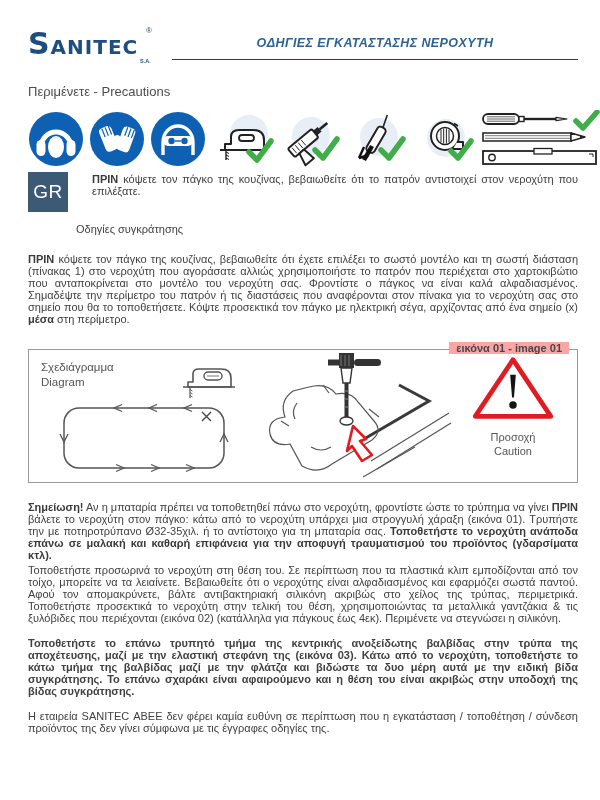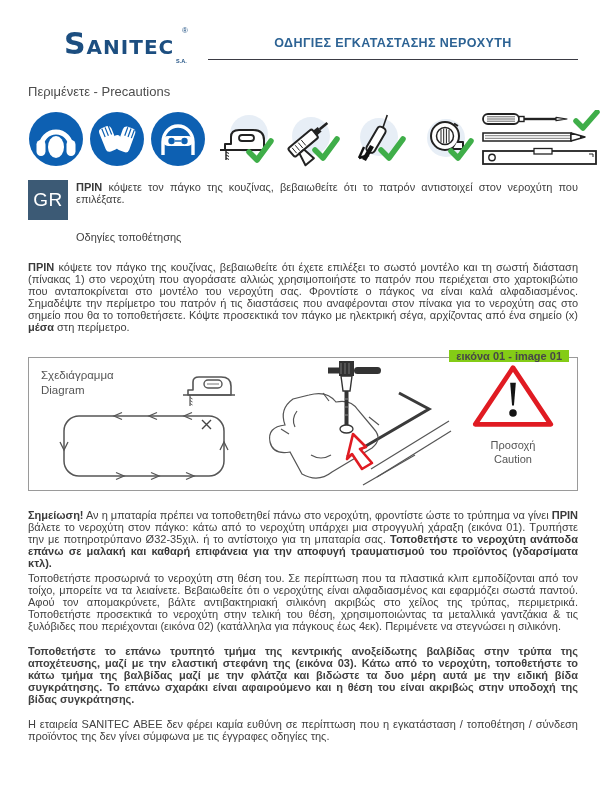--- a/index.html
+++ b/index.html
@@ -1,51 +1,51 @@
 <!DOCTYPE html>
 <html><head>
 <meta charset="utf-8">
 <style>
   * { box-sizing: border-box; }
   html,body { margin:0; padding:0; background:#ffffff; }
   body { width:600px; height:800px; font-family:"Liberation Sans", sans-serif; color:#414141; }
   .page { position:relative; width:600px; height:800px; padding:24px 22px 0 28px; overflow:hidden; }
 
   
-  .hdr { display:flex; align-items:flex-start;margin-left:36px; }
+  .hdr { display:flex; align-items:flex-start; }
   .logo { position:relative; width:132px; height:44px; flex:0 0 132px; }
   .logo-text { display:inline-block; font-family:"DejaVu Sans", sans-serif; font-weight:700;
                color:#1c4e80; font-size:20px; letter-spacing:1px; line-height:40px; }
   .logo-text::first-letter { font-size:30px; }
   .logo-reg { position:absolute; top:2px; left:118px; font-size:8px; color:#1c4e80; }
   .logo-sa  { position:absolute; top:34px; left:112px; font-size:5.5px; color:#1c4e80; font-weight:700; }
-  .title-wrap { flex:1; margin-left:12px; padding-top:12px; }
+  .title-wrap { flex:1; margin-left:12px; padding-top:12px;font-style:italic; }
   .doc-title { text-align:center; color:#2d6394; font-weight:700; font-size:12.5px; letter-spacing:0.4px; padding-bottom:9px; }
   .title-rule { border-top:1.5px solid #3b3b44; height:0; }
 
   
   .prec-heading { margin-top:16px; font-size:13px; color:#4d4d4d; }
   .icons-row { margin-top:8px; display:flex; align-items:center; gap:5px; height:64px; }
   .icons-row svg { display:block; }
 
   
-  .gr-row { margin-top:9px; display:flex; gap:8px; }
+  .gr-row { margin-top:1px; display:flex; gap:24px; }
   .gr-box { width:40px; height:40px; background:#3c5a75; color:#fff; flex:0 0 40px;
             display:flex; align-items:center; justify-content:center; font-size:19px; letter-spacing:0.5px; }
   .gr-text { flex:1; font-size:11px; line-height:14.5px; padding-top:1px; }
 
   .sub-heading { margin:11px 0 3px 48px; font-size:11px; color:#414141; }
 
   .para { font-size:11px; line-height:12px; text-align:justify; color:#414141; }
   .para b { color:#3a3a3a; }
   #para-main { margin-top:18px; }
 
   
   .figure { position:relative; margin-top:24px; height:134px; border:1.2px solid #9a9a9a; }
-  .fig-label { position:absolute; top:-8px; right:8px; background:#84cc16; padding:0 7px;
+  .fig-label { position:absolute; top:-8px; right:8px; background:#fca5a5; padding:0 7px;
                font-size:11px; font-weight:700; color:#474747; }
   .fig-caption { position:absolute; left:12px; top:10px; font-size:11.5px; line-height:15px; color:#555; }
   .fig-jigsaw { position:absolute; left:150px; top:5px; }
   .fig-cutpath { position:absolute; left:25px; top:50px; }
   .fig-sink { position:absolute; left:222px; top:1px; }
   .fig-caution { position:absolute; left:432px; top:4px; width:104px; text-align:center; }
   .caution-text { font-size:11px; line-height:14px; color:#555; margin-top:4px; }
 
   #para-note { margin-top:18px; }
   #para-install { margin-top:3px; }
@@ -180,21 +180,21 @@
         <path d="M108 44 h4 v3" fill="none" stroke="#222" stroke-width="1"></path>
       </svg>
     </span>
   </div>
 
   <div class="gr-row">
     <div class="gr-box">GR</div>
     <div class="gr-text para"><b>ΠΡΙΝ</b><span> κόψετε τον πάγκο της κουζίνας, βεβαιωθείτε ότι το πατρόν αντιστοιχεί στον νεροχύτη που επιλέξατε.</span></div>
   </div>
 
-  <div class="sub-heading">Οδηγίες τοποθέτησης</div>
+  <div class="sub-heading">Οδηγίες συγκράτησης</div>
   <div class="para" id="para-main"><b>ΠΡΙΝ</b><span> κόψετε τον πάγκο της κουζίνας, βεβαιωθείτε ότι έχετε επιλέξει το σωστό μοντέλο και τη σωστή διάσταση (πίνακας 1) στο νεροχύτη που αγοράσατε αλλιώς χρησιμοποιήστε το πατρόν που περιέχεται στο χαρτοκιβώτιο που ανταποκρίνεται στο μοντέλο του νεροχύτη σας. Φροντίστε ο πάγκος να είναι καλά αλφαδιασμένος. Σημαδέψτε την περίμετρο του πατρόν ή τις διαστάσεις που αναφέρονται στον πίνακα για το νεροχύτη σας στο σημείο που θα το τοποθετήσετε. Κόψτε προσεκτικά τον πάγκο με ηλεκτρική σέγα, αρχίζοντας από ένα σημείο (x) </span><b>μέσα</b><span> στη περίμετρο.</span></div>
 
   <div class="figure">
     <div class="fig-label">εικόνα 01 - image 01</div>
     <div class="fig-caption">
       <div>Σχεδιάγραμμα</div>
       <div>Diagram</div>
     </div>
 
     <span class="fig-jigsaw">

